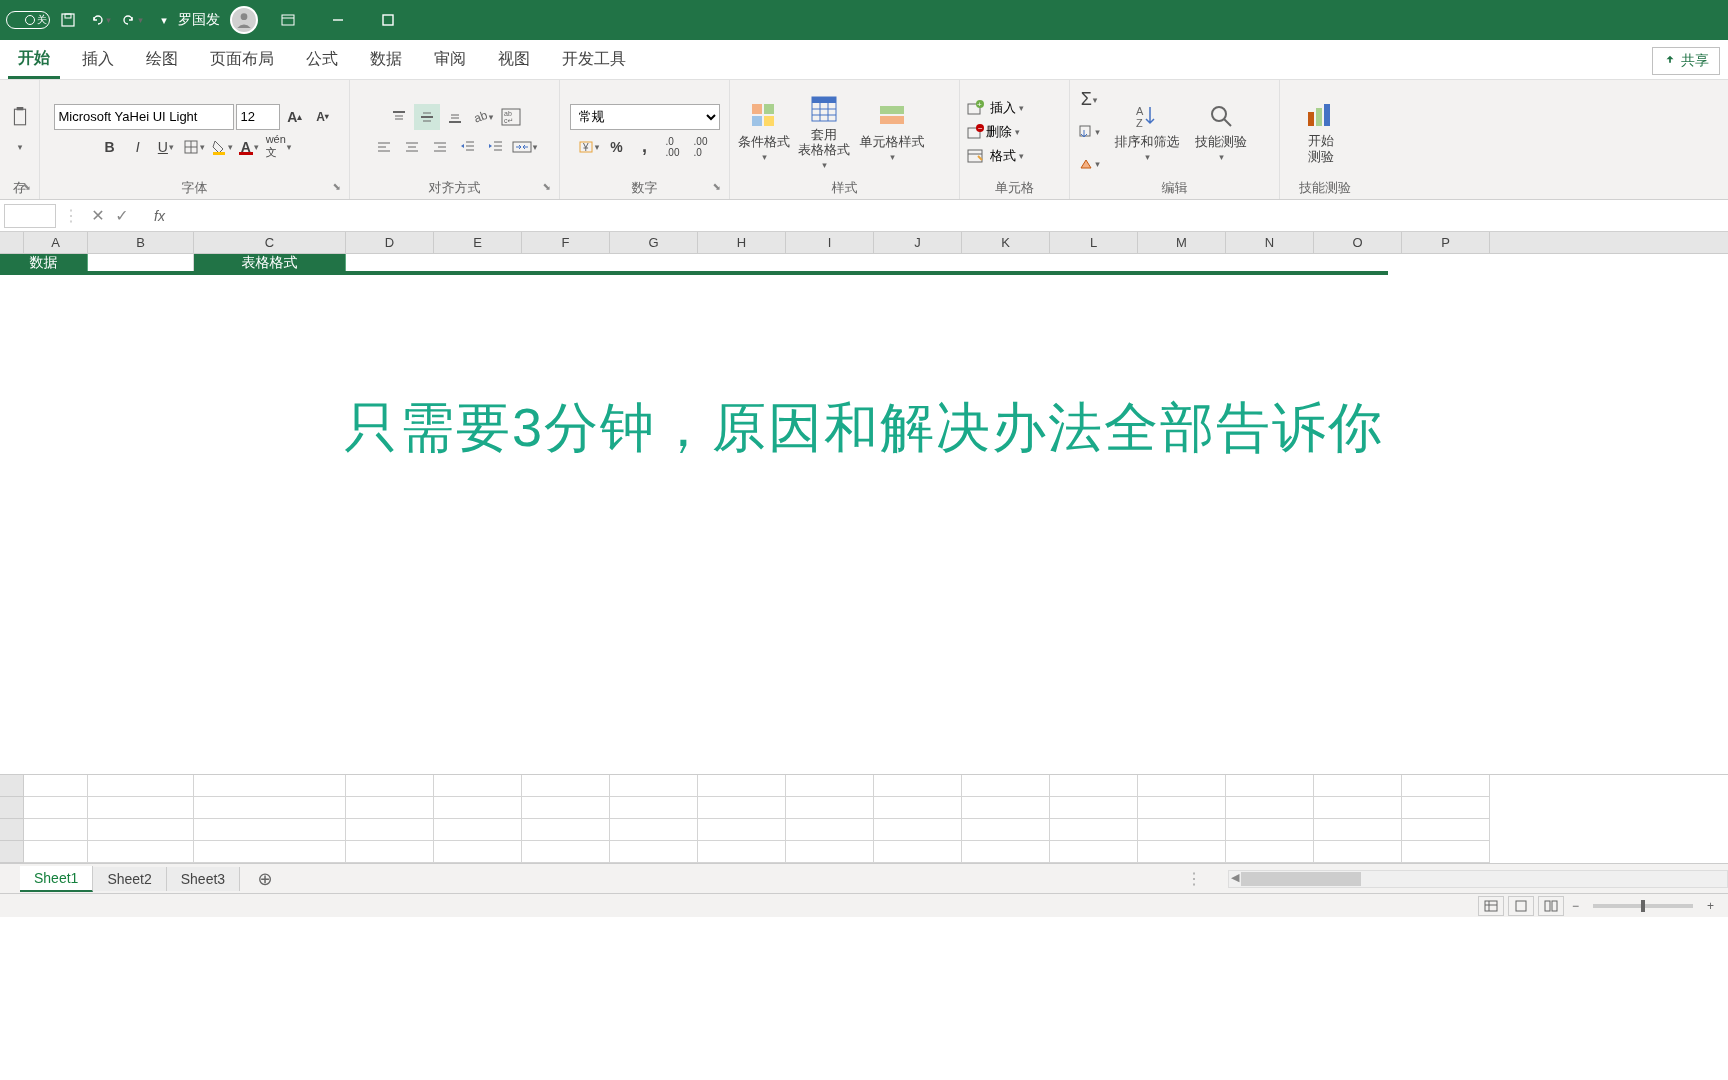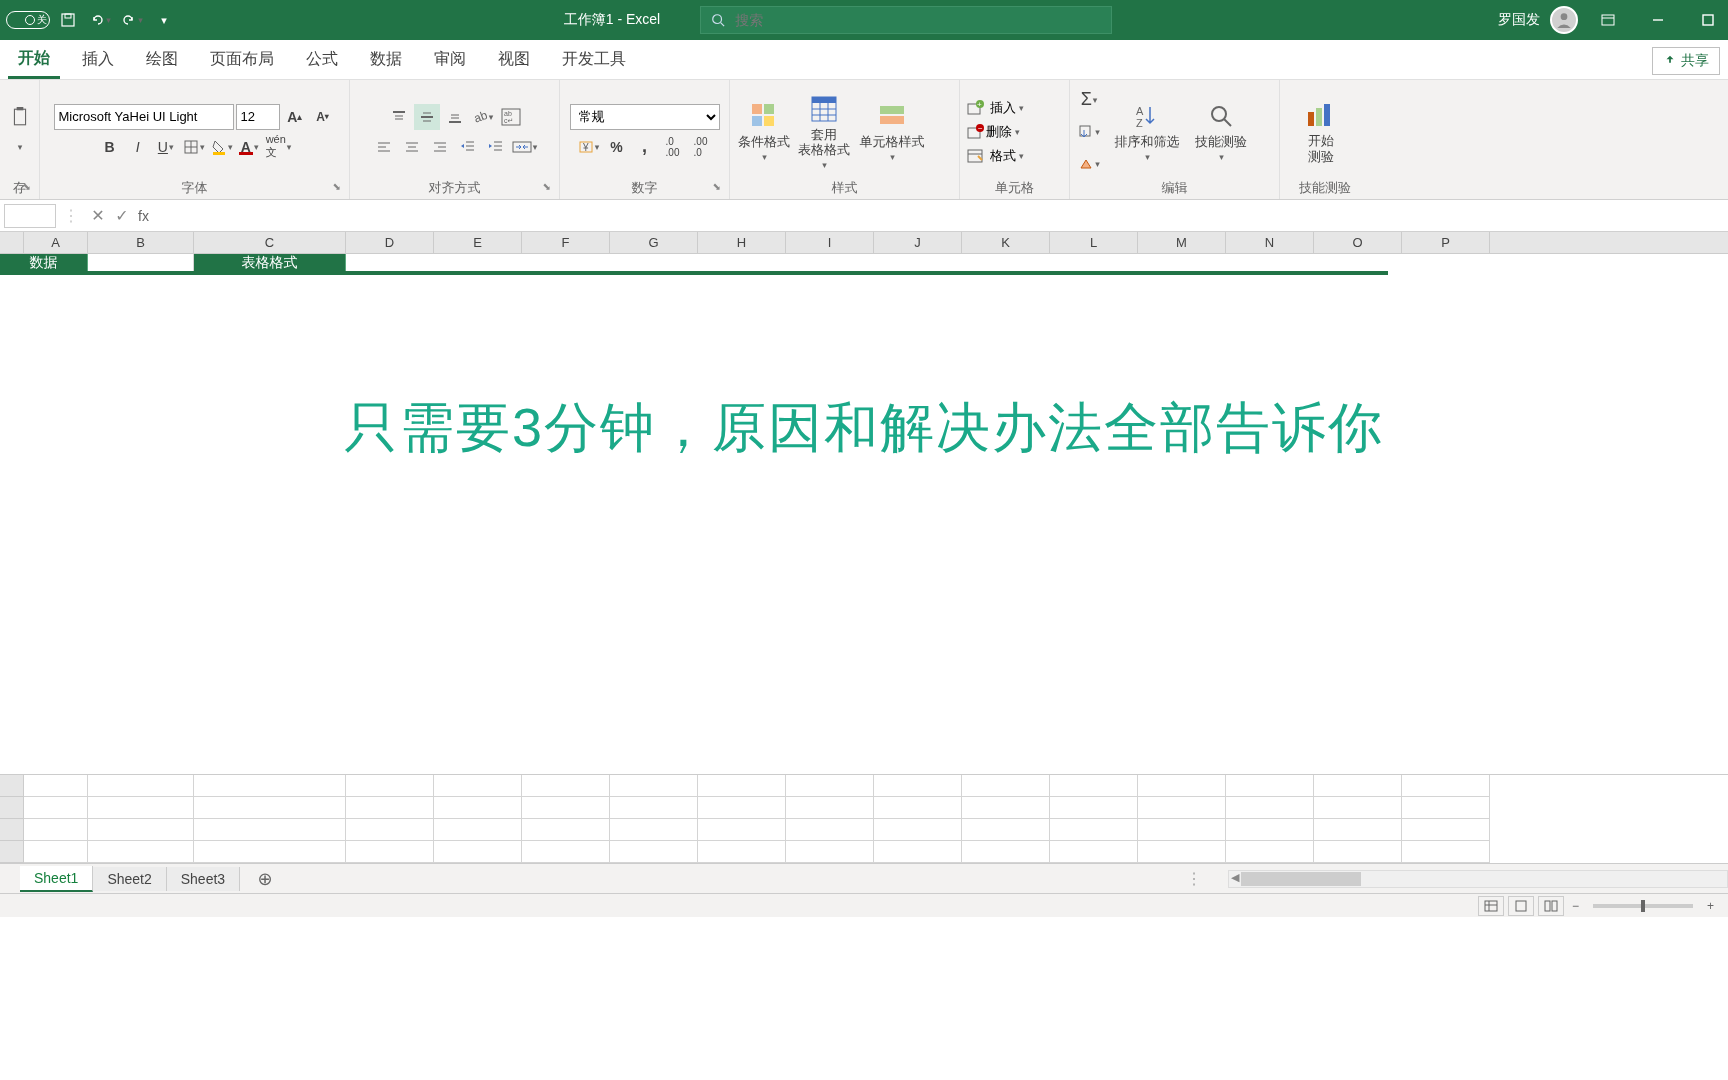--- a/index.html
+++ b/index.html
@@ -39,21 +39,21 @@
 .rb-row { display: flex; gap: 2px; align-items: center; }
 .big-btn { width: 56px; display: flex; flex-direction: column; align-items: center; justify-content: center; gap: 2px; padding: 4px 2px; cursor: pointer; font-size: 13px; color: #444; text-align: center; line-height: 1.2; }
 .big-btn .icon-lg { width: 32px; height: 32px; display: flex; align-items: center; justify-content: center; font-size: 24px; }
 .mini-drop { font-size: 9px; color: #666; margin-left: 1px; }
 
 
 .formula-row { height: 32px; background: #fff; border-bottom: 1px solid #d0d0d0; display: flex; align-items: center; }
 .name-box { width: 52px; height: 24px; border: 1px solid #ccc; margin-left: 4px; font-size: 13px; padding: 0 4px; }
 .fb-sep { width: 30px; display: flex; justify-content: center; color: #ccc; }
 .fb-btn { width: 24px; height: 24px; display: flex; align-items: center; justify-content: center; color: #888; cursor: pointer; }
-.fx-label { font-size: 14px; color: #666; margin: 0 4px; }
+.fx-label { font-style: italic; font-size: 14px; color: #666; margin: 0 20px; }
 .formula-input { flex: 1; height: 24px; border: none; outline: none; font-size: 13px; padding: 0 6px; }
 
 
 .col-headers { height: 22px; display: flex; background: #e6e6e6; border-bottom: 1px solid #ccc; }
 .corner { width: 24px; border-right: 1px solid #ccc; background: #e6e6e6; }
 .col-h { border-right: 1px solid #ccc; text-align: center; font-size: 13px; color: #444; line-height: 22px; cursor: pointer; }
 
 
 .grid-area { position: relative; height: 520px; }
 .header-cells { display: flex; height: 20px; }
@@ -111,30 +111,20 @@
     <div class="qat-btn">
       <svg width="16" height="16" viewBox="0 0 16 16">
           <path d="M11 8 A4 4 0 1 0 7 12" fill="none" stroke="#fff" stroke-width="1.4"></path>
           <path d="M11 5 L11 8 L8 8" fill="none" stroke="#fff" stroke-width="1.4"></path>
         </svg>
         <span class="mini-drop">▾</span>
     </div>
     <div class="qat-btn">
         <span style="font-size:11px">▾</span>
       </div>
-  </div>
-  <div class="title-center">
-    <span class="title-text">工作簿1 - Excel</span>
-    <div class="search-box">
-      <svg width="14" height="14" viewBox="0 0 16 16">
-          <circle cx="7" cy="7" r="5" fill="none" stroke="#cde" stroke-width="1.4"></circle>
-          <line x1="11" y1="11" x2="15" y2="15" stroke="#cde" stroke-width="1.4"></line>
-        </svg>
-      <input placeholder="搜索" style="">
-    </div>
   </div>
   <div class="right-controls">
     <span class="user-name">罗国发</span>
     <div class="avatar">
       <svg width="18" height="18" viewBox="0 0 16 16">
           <circle cx="8" cy="5" r="3" fill="#888"></circle>
           <path d="M2 15 Q8 9 14 15" fill="#888"></path>
         </svg>
     </div>
     <div class="win-btn">

